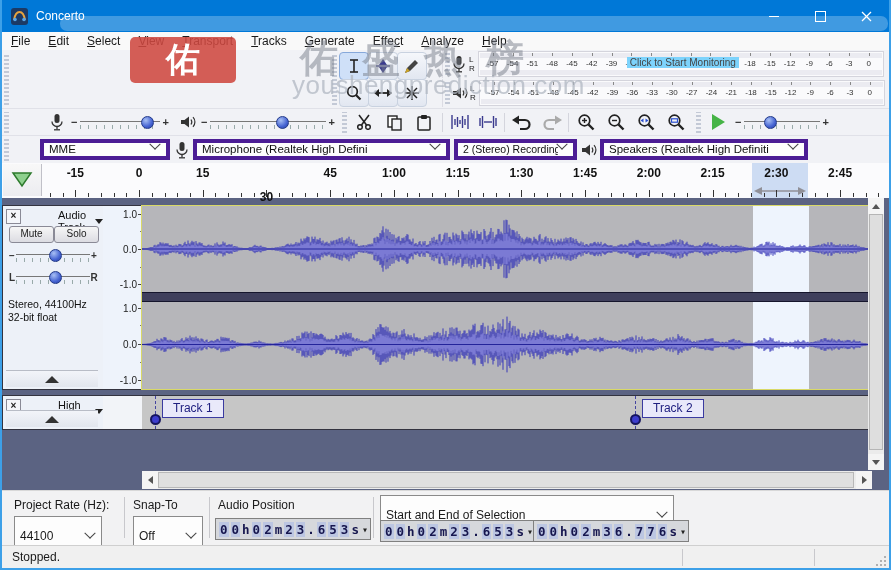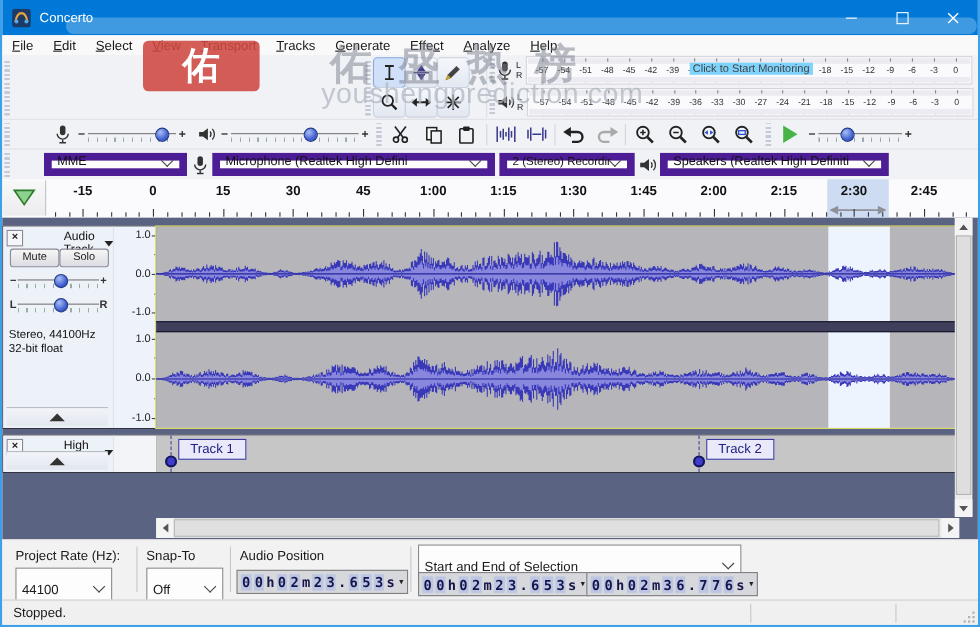--- a/index.html
+++ b/index.html
@@ -64,21 +64,21 @@
   .srail::before{content:"";position:absolute;left:0;right:0;top:6px;height:1px;background:#777;}
   .sticks{position:absolute;left:0;right:0;bottom:0;height:4px;background:repeating-linear-gradient(90deg,#9aa 0 1px,transparent 1px 8px);}
   .sthumb{position:absolute;top:1px;width:11px;height:11px;border-radius:50%;border:1px solid #223a8a;
     background:radial-gradient(circle at 35% 30%,#a8c0f4,#4563d2 60%,#2a3fa0);}
 
   
   .ebtn{position:absolute;top:1px;width:28px;height:24px;display:flex;align-items:center;justify-content:center;}
   .vline{position:absolute;top:4px;bottom:4px;width:1px;background:#d4d5dd;}
 
   
-  .combo{position:absolute;top:3px;height:21px;background:#fdfdfd;border:7px solid #4c1d95;display:flex;align-items:flex-end;font-size:11.5px;color:#111;box-sizing:border-box;}
+  .combo{position:absolute;top:3px;height:21px;background:#fdfdfd;border:4px solid #4c1d95;display:flex;align-items:flex-start;font-size:11.5px;color:#111;box-sizing:border-box;}
   .combo-text{flex:1;padding:0 5px;white-space:nowrap;overflow:hidden;}
   .combo-arr{width:7px;height:7px;border-right:1.5px solid #444;border-bottom:1.5px solid #444;transform:rotate(45deg) translate(-2px,-2px);margin-right:7px;flex:none;}
 
   
   .timeline{position:absolute;left:0;right:0;top:163px;height:35px;background:#fbfbfd;border-bottom:1px solid #888;}
   .pinbtn{position:absolute;left:1px;top:1px;width:38px;height:32px;background:linear-gradient(#f8f8f8,#ececf0);border-right:1px solid #c0c0c8;display:flex;align-items:center;justify-content:center;}
   .ruler{position:absolute;left:40px;right:5px;top:0;bottom:0;}
   .rlabel{position:absolute;top:3px;transform:translateX(-50%);font-size:12px;font-weight:bold;color:#111;z-index:2;}
   .rtick{position:absolute;bottom:1px;width:1px;height:4px;background:#333;}
   .rtick.major{height:7px;}
@@ -597,21 +597,21 @@
       <div class="rsel">
         <svg width="52" height="10">
           <line x1="6" y1="5" x2="46" y2="5" stroke="#909098" stroke-width="1.5"></line>
           <polygon points="0,5 8,1 8,9" fill="#909098"></polygon>
             <polygon points="52,5 44,1 44,9" fill="#909098"></polygon>
         </svg>
       </div>
     <span class="rlabel" style="left: 33.3px;">-15</span>
         <span class="rlabel" style="left: 97.03px;">0</span>
         <span class="rlabel" style="left: 160.76px;">15</span>
-        <span class="rlabel" style="left: 224.49px;">30</span>
+        <span class="rlabel" style="left: 224.49px; margin-top: 24px;">30</span>
         <span class="rlabel" style="left: 288.22px;">45</span>
         <span class="rlabel" style="left: 351.95px;">1:00</span>
         <span class="rlabel" style="left: 415.68px;">1:15</span>
         <span class="rlabel" style="left: 479.41px;">1:30</span>
         <span class="rlabel" style="left: 543.14px;">1:45</span>
         <span class="rlabel" style="left: 606.87px;">2:00</span>
         <span class="rlabel" style="left: 670.6px;">2:15</span>
         <span class="rlabel" style="left: 734.33px;">2:30</span>
         <span class="rlabel" style="left: 798.06px;">2:45</span>
         <div class="rtick" style="left: 7.8px;"></div>

